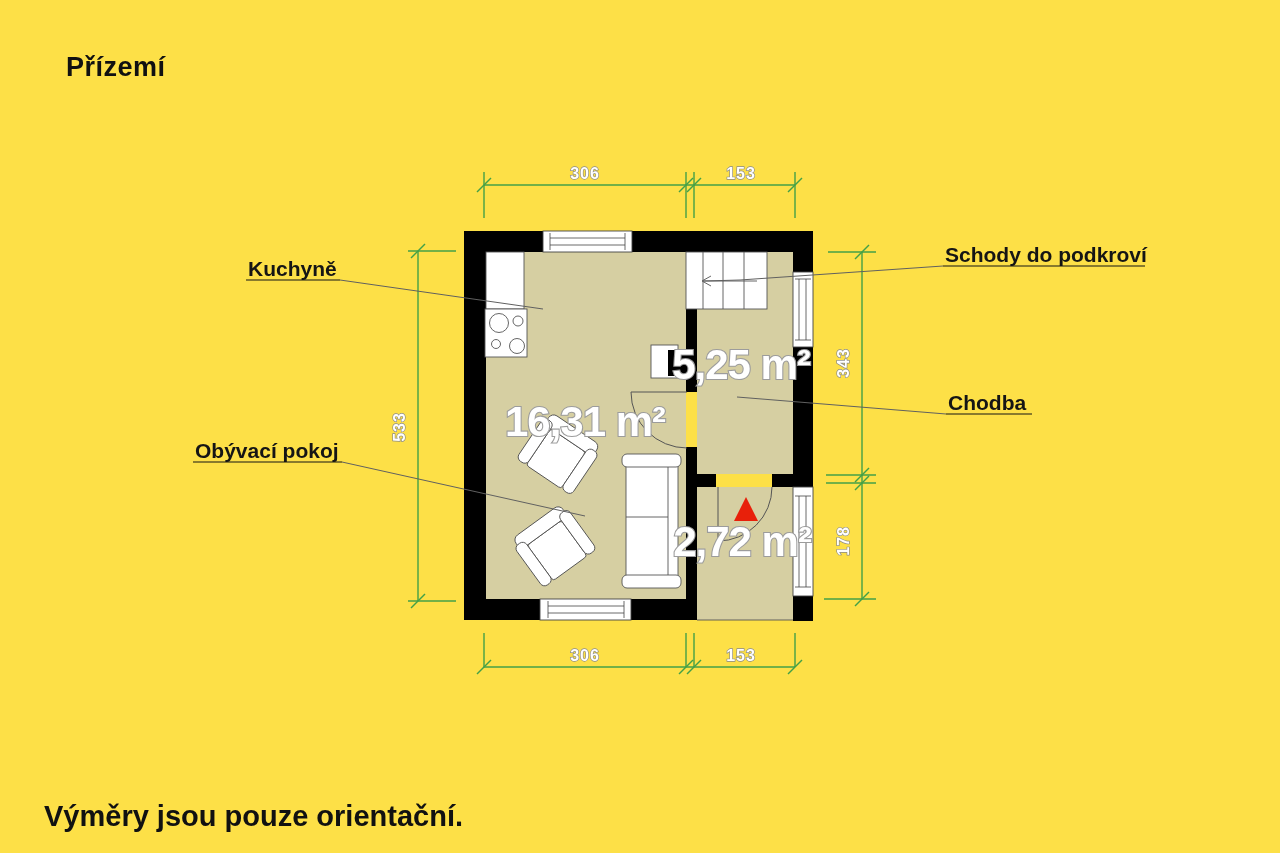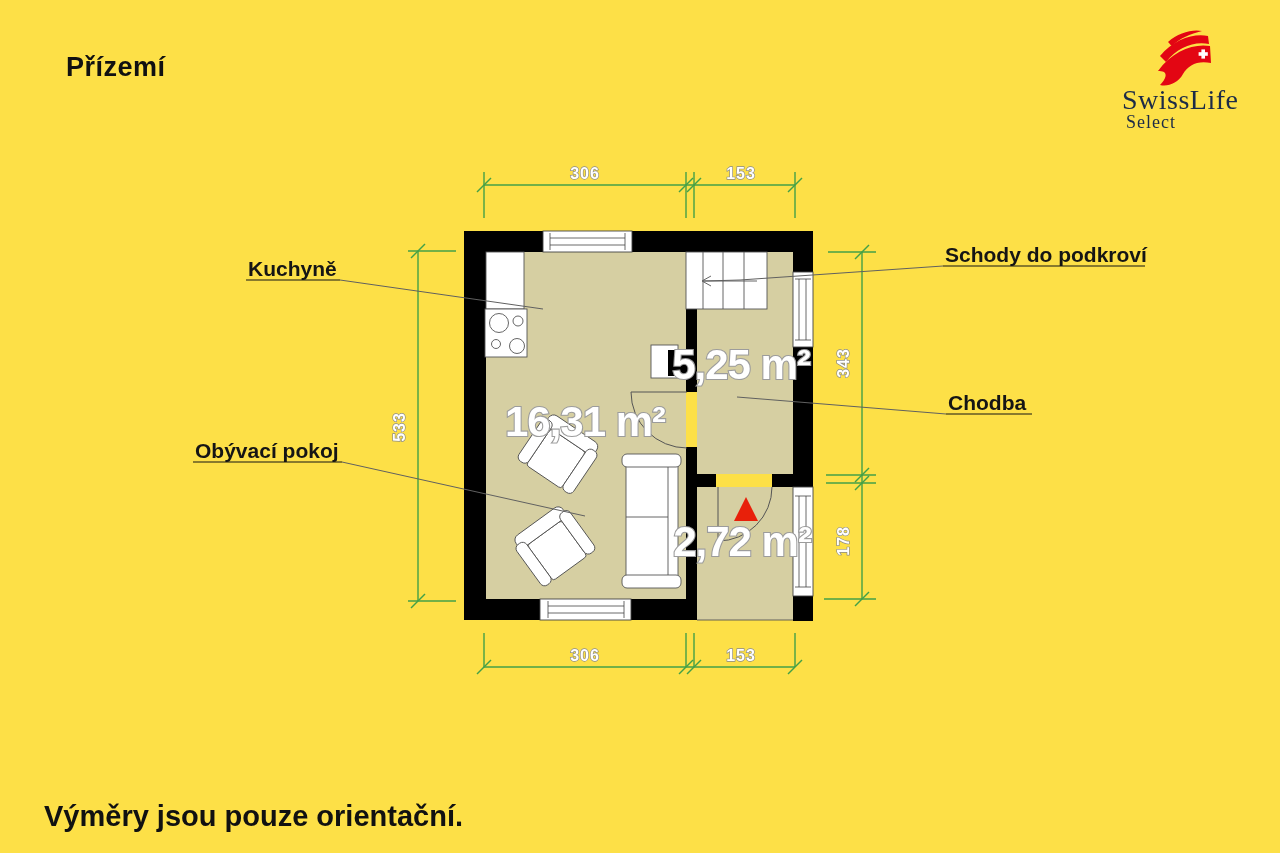--- a/index.html
+++ b/index.html
@@ -33,33 +33,20 @@
   .doorarc{stroke:#555;stroke-width:1;fill:none;}
   .entry-marker{fill:#e8200a;stroke:none;}
 </style>
 </head>
 <body>
 
 <div class="canvas">
 
   <div class="page-title">Přízemí</div>
 
-  <div class="logo">
-    <svg class="logo-mark" viewBox="0 0 64 58">
-      <path d="M18,13 C28,4 42,0 52,2 C40,5 30,9 22,17 C20,15.5 19,14 18,13 Z" fill="#e30613"></path>
-      <path d="M10,27 C24,10 44,4 58,7 L59,15 C44,12 28,18 16,33 C14,31 12,29 10,27 Z" fill="#e30613"></path>
-      <path d="M8,42 C22,22 44,14 60,17 L61,34 C48,31 38,36 33,45 C28,54 18,58 10,56 C16,50 17,45 14,43 C12,42 10,42 8,42 Z" fill="#e30613"></path>
-      <g>
-        <rect x="48.6" y="23.2" width="9.2" height="3.6" fill="#ffffff"></rect>
-        <rect x="51.4" y="20.4" width="3.6" height="9.2" fill="#ffffff"></rect>
-      </g>
-    </svg>
-    <div class="logo-brand">SwissLife</div>
-    <div class="logo-sub">Select</div>
-  </div>
 
   <svg class="plan-svg" viewBox="180 140 980 560">
 
     <g>
       <rect class="floor" x="486" y="252" width="200" height="347"></rect>
       <rect class="floor" x="697" y="252" width="96" height="222"></rect>
       <rect class="floor" x="697" y="487" width="96" height="133"></rect>
       <line class="thin" x1="697" y1="620" x2="793" y2="620"></line>
     </g>
 

